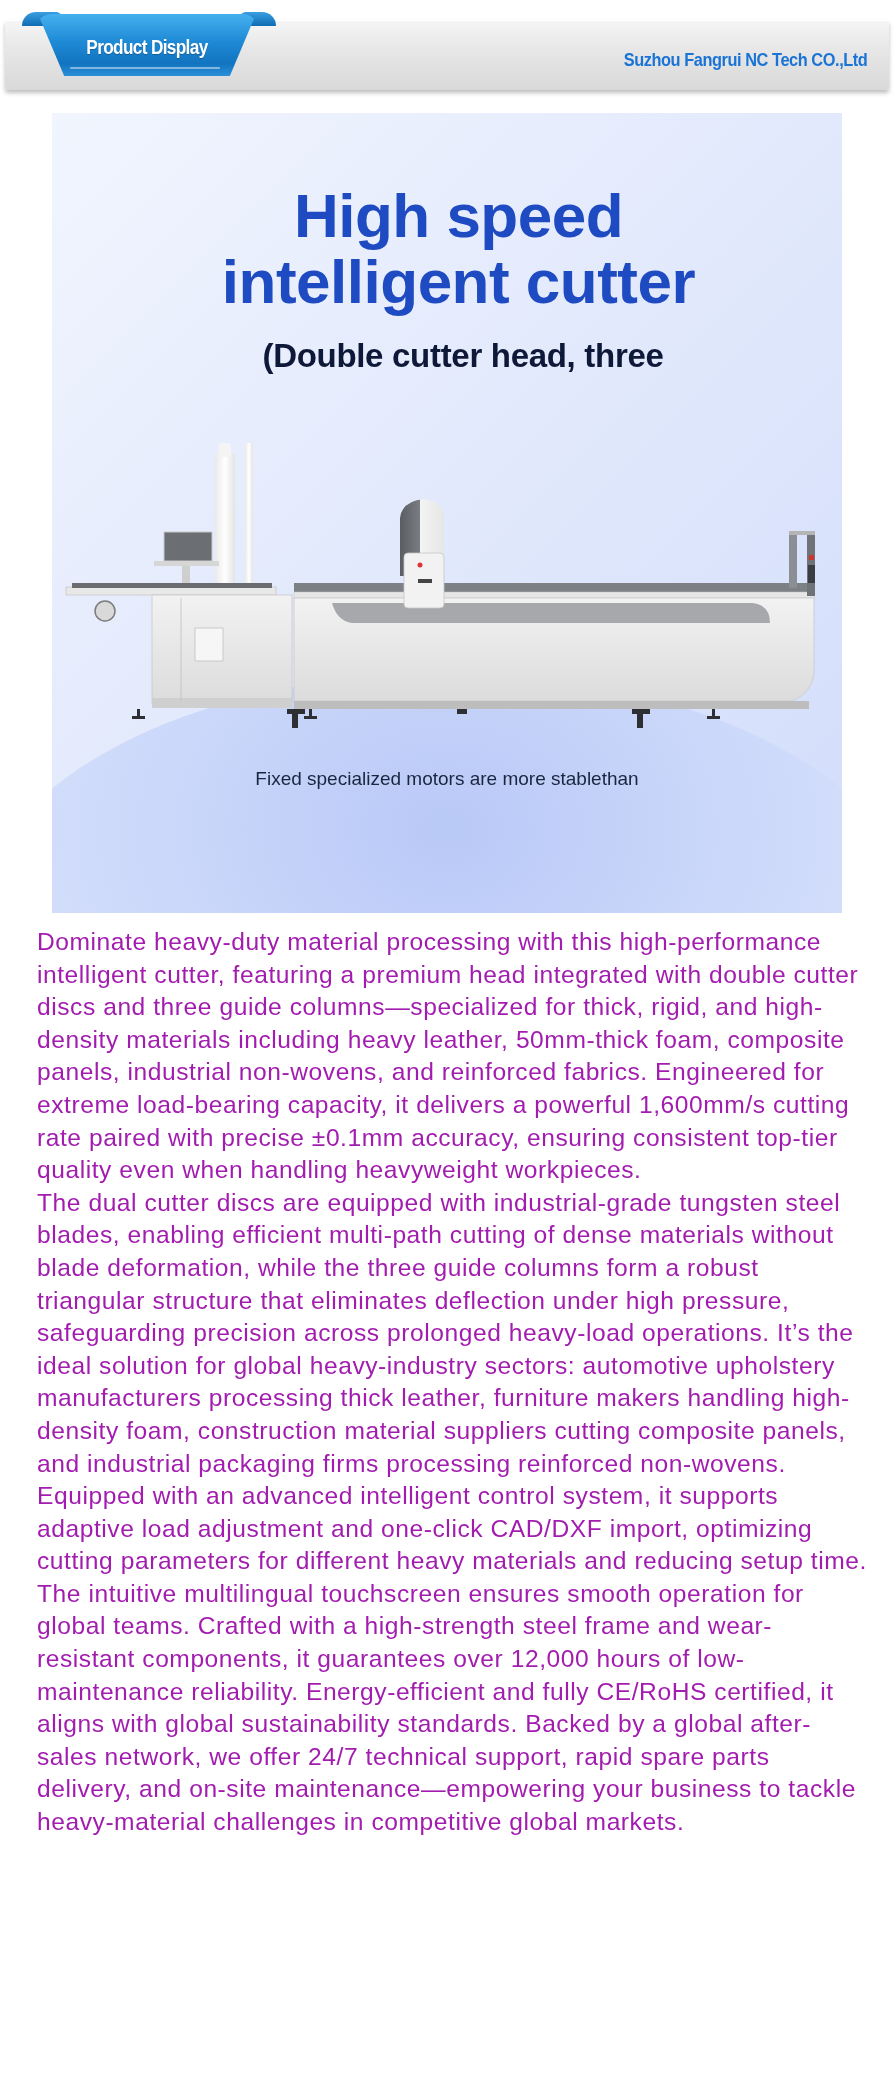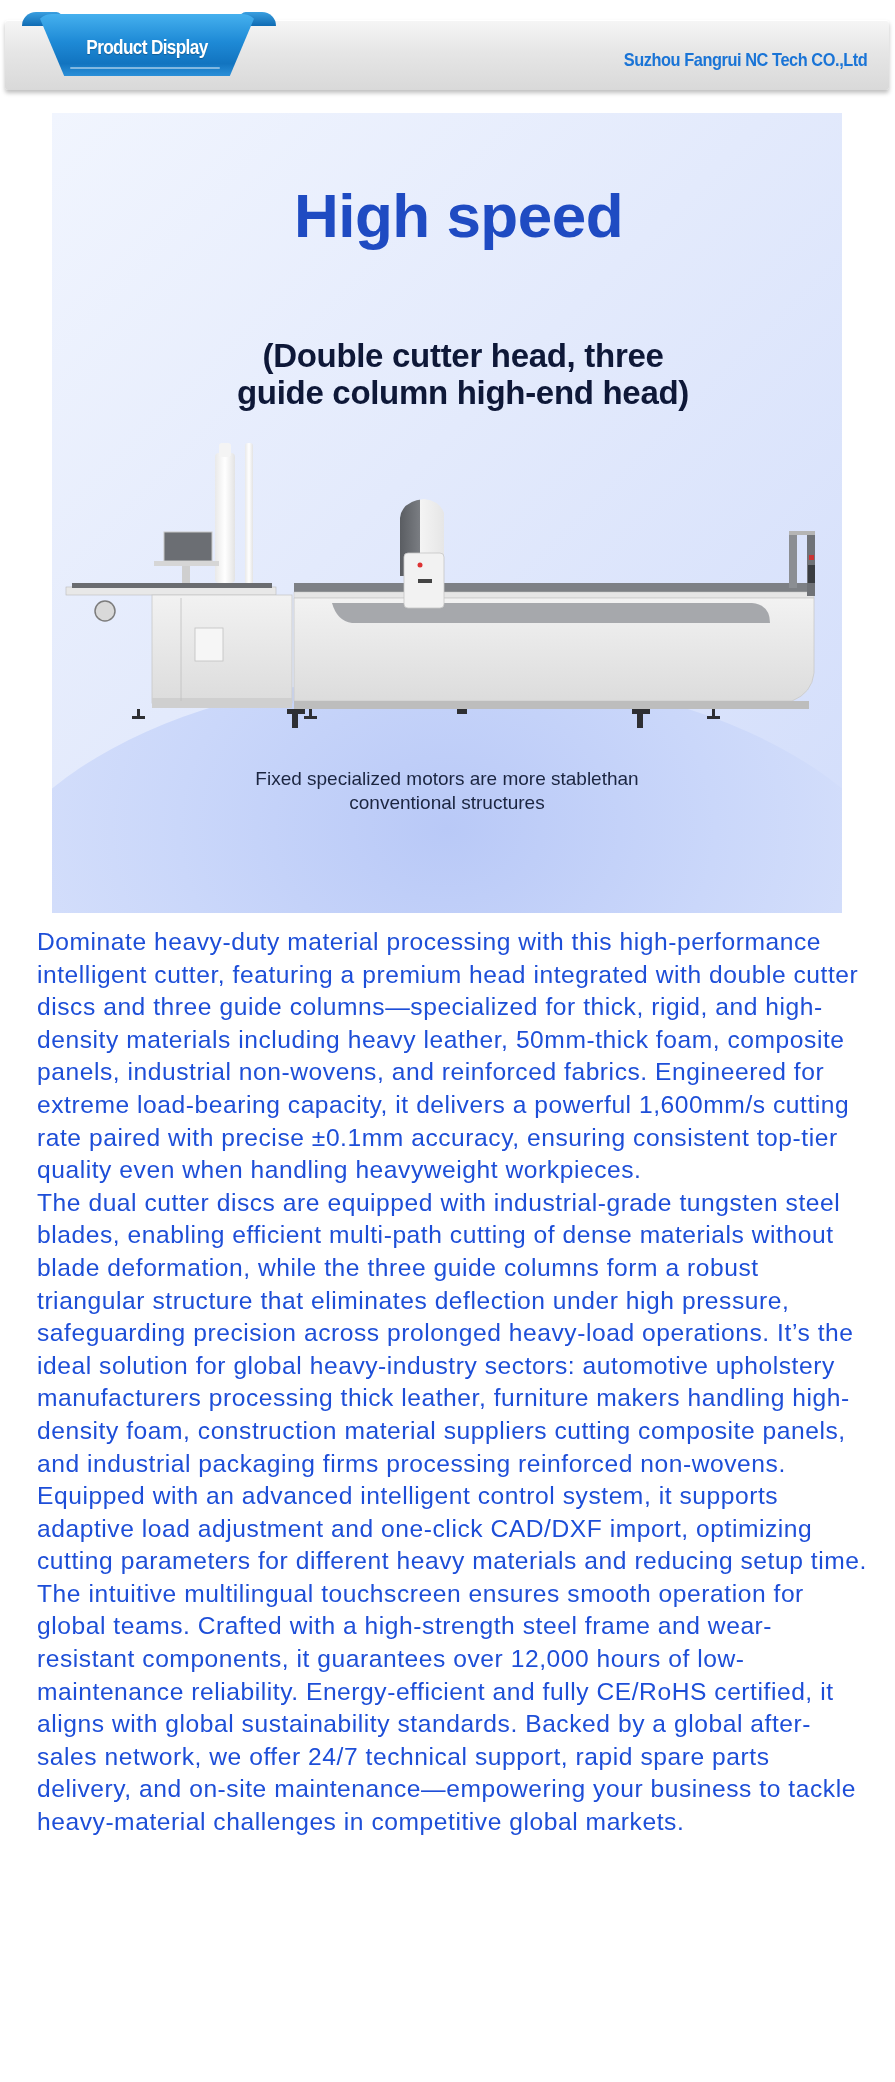--- a/index.html
+++ b/index.html
@@ -72,21 +72,21 @@
     position: absolute; left: 0; top: 654px; width: 100%;
     text-align: center; color: #1b2540; font-size: 19px; line-height: 24px;
   }
 
   
   .machine { position: absolute; left: 0; top: 0; width: 790px; height: 800px; }
 
   
   .body-text {
     position: absolute; left: 37px; top: 926px; width: 830px;
-    color: #1d4ed8; font-size: 24.6px; line-height: 32.6px; letter-spacing: 0.55px;
+    color: #a21caf; font-size: 24.6px; line-height: 32.6px; letter-spacing: 0.55px;
   }
   .body-text p { margin: 0; }
 </style>
 </head>
 <body>
 
 <div class="banner">
   <div class="banner-bar"></div>
   <div class="ribbon-fold-left"></div>
   <div class="ribbon-fold-right"></div>
@@ -95,24 +95,24 @@
   </div>
   <div class="ribbon-shine"></div>
   <div class="company-name">Suzhou Fangrui NC Tech CO.,Ltd</div>
 </div>
 
 <div class="product-image">
   <div class="floor-glow"></div>
 
   <div class="hero-title">
     <div>High speed</div>
+    <div>intelligent cutter</div>
   </div>
   <div class="hero-sub">
     <div>(Double cutter head, three</div>
-    <div>guide column high-end head)</div>
   </div>
 
   <svg class="machine" viewBox="0 0 790 800" width="790" height="800">
     <defs>
       <linearGradient id="bodyG" x1="0" y1="0" x2="0" y2="1">
         <stop offset="0" stop-color="#f2f2f2"></stop>
         <stop offset="1" stop-color="#dcdcdc"></stop>
       </linearGradient>
       <linearGradient id="rollG" x1="0" y1="0" x2="1" y2="0">
         <stop offset="0" stop-color="#e9e9e9"></stop>
@@ -171,21 +171,20 @@
       <rect x="405" y="596" width="10" height="5"></rect>
       <rect x="580" y="596" width="18" height="5"></rect>
         <rect x="585" y="601" width="6" height="14"></rect>
       <rect x="660" y="596" width="3" height="8"></rect>
         <rect x="655" y="603" width="13" height="3"></rect>
     </g>
   </svg>
 
   <div class="caption">
     <div>Fixed specialized motors are more stablethan</div>
-    <div>conventional structures</div>
   </div>
 </div>
 
 <div class="body-text">
   <p>Dominate heavy-duty material processing with this high-performance intelligent cutter, featuring a premium head integrated with double cutter discs and three guide columns—specialized for thick, rigid, and high-density materials including heavy leather, 50mm-thick foam, composite panels, industrial non-wovens, and reinforced fabrics. Engineered for extreme load-bearing capacity, it delivers a powerful 1,600mm/s cutting rate paired with precise ±0.1mm accuracy, ensuring consistent top-tier quality even when handling heavyweight workpieces.</p>
   <p>The dual cutter discs are equipped with industrial-grade tungsten steel blades, enabling efficient multi-path cutting of dense materials without blade deformation, while the three guide columns form a robust triangular structure that eliminates deflection under high pressure, safeguarding precision across prolonged heavy-load operations. It’s the ideal solution for global heavy-industry sectors: automotive upholstery manufacturers processing thick leather, furniture makers handling high-density foam, construction material suppliers cutting composite panels, and industrial packaging firms processing reinforced non-wovens.</p>
   <p>Equipped with an advanced intelligent control system, it supports adaptive load adjustment and one-click CAD/DXF import, optimizing cutting parameters for different heavy materials and reducing setup time. The intuitive multilingual touchscreen ensures smooth operation for global teams. Crafted with a high-strength steel frame and wear-resistant components, it guarantees over 12,000 hours of low-maintenance reliability. Energy-efficient and fully CE/RoHS certified, it aligns with global sustainability standards. Backed by a global after-sales network, we offer 24/7 technical support, rapid spare parts delivery, and on-site maintenance—empowering your business to tackle heavy-material challenges in competitive global markets.</p>
 </div>
 
 </body></html>

